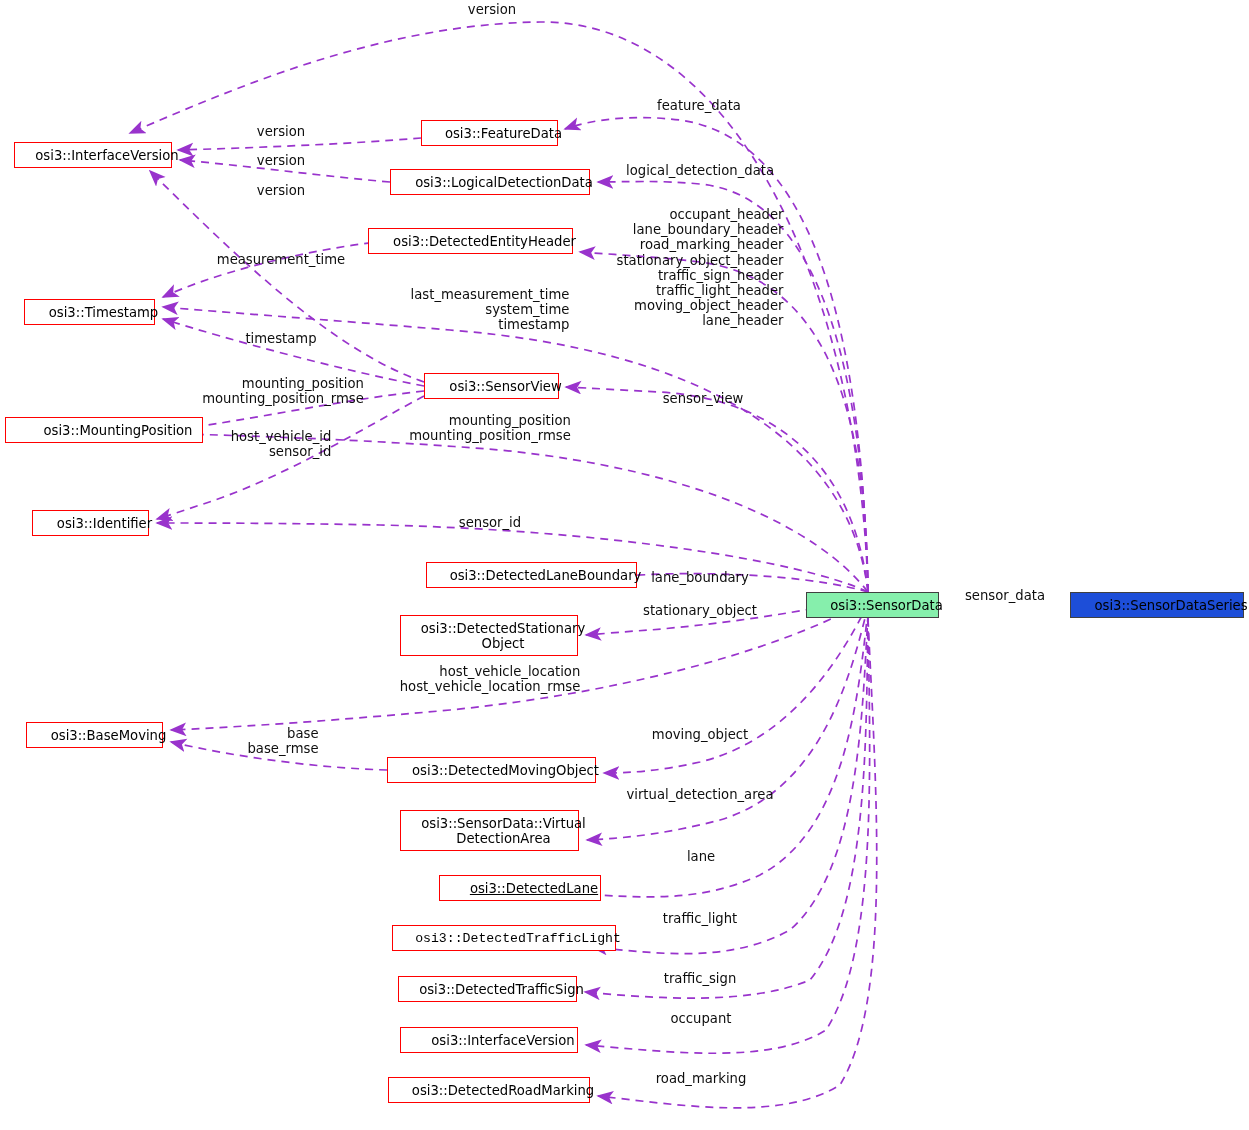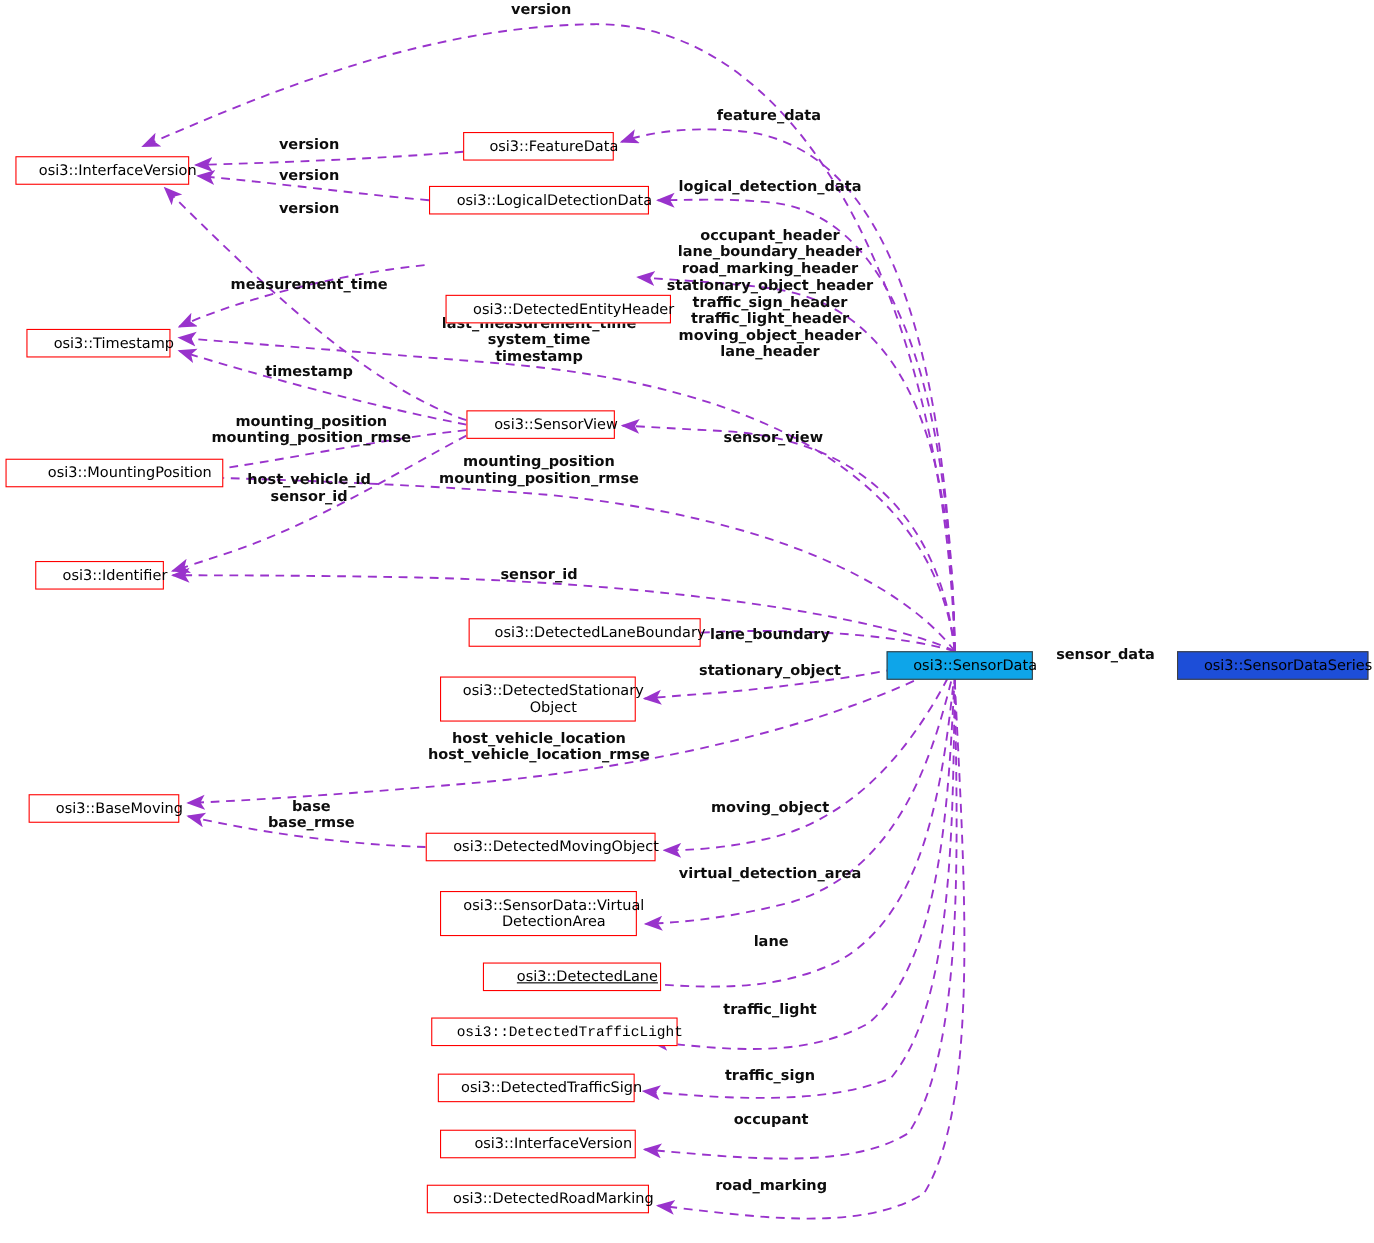--- a/index.html
+++ b/index.html
@@ -35,37 +35,36 @@
     line-height: 15px;
     color: #000000;
     background: #ffffff;
     border: 1.4px solid #ff0000;
     white-space: pre-line;
     z-index: 3;
     padding-left: 28px;
   }
   .node.plain {
     border: 1.4px solid #404040;
-    background: #0ea5e9;
+    background: #86efac;
   }
   .node.highlight {
     border: 1.4px solid #404040;
     background: #1d4ed8;
   }
   .edge-label {
     position: absolute;
     font-size: 13.2px;
     line-height: 15.2px;
     color: #0d0d0d;
-    text-align: center;
+    text-align: right;
     white-space: pre-line;
     transform: translateX(-50%);
     z-index: 2;
     background: transparent;
-    font-weight: bold;
   }
 </style>
 </head>
 <body>
 
 <div id="diagram">
 
   <svg id="edge-layer" viewBox="0 0 1249 1130" xmlns="http://www.w3.org/2000/svg">
     <defs>
       <marker id="arrowPurple" markerWidth="10" markerHeight="10" refX="9" refY="4" orient="auto" markerUnits="strokeWidth">
@@ -99,21 +98,21 @@
         <path d="M 868,617 C 866,740 868,910 810,980 C 750,1005 660,999 585,992" marker-end="url(#arrowPurple)"></path>
         <path d="M 868,618 C 870,760 878,950 826,1030 C 770,1065 670,1052 586,1045" marker-end="url(#arrowPurple)"></path>
         <path d="M 868,619 C 876,790 892,1000 840,1085 C 780,1122 680,1105 598,1096" marker-end="url(#arrowPurple)"></path>
       </g>
   </svg>
 
   <div id="node-layer">
       <div class="node" style="left: 14px; top: 142px; width: 158px; height: 26px;">osi3::InterfaceVersion</div>
       <div class="node" style="left: 421px; top: 120px; width: 137px; height: 26px;">osi3::FeatureData</div>
       <div class="node" style="left: 390px; top: 169px; width: 200px; height: 26px;">osi3::LogicalDetectionData</div>
-      <div class="node" style="left: 405px; top: 228px; width: 205px; height: 26px; margin-top: 40px;">osi3::DetectedEntityHeader</div>
+      <div class="node" style="left: 368px; top: 228px; width: 205px; height: 26px;">osi3::DetectedEntityHeader</div>
       <div class="node" style="left: 24px; top: 299px; width: 131px; height: 26px;">osi3::Timestamp</div>
       <div class="node" style="left: 424px; top: 373px; width: 135px; height: 26px;">osi3::SensorView</div>
       <div class="node" style="left: 5px; top: 417px; width: 198px; height: 26px;">osi3::MountingPosition</div>
       <div class="node" style="left: 32px; top: 510px; width: 117px; height: 26px;">osi3::Identifier</div>
       <div class="node" style="left: 386px; top: 562px; width: 211px; height: 26px; margin-left: 40px;">osi3::DetectedLaneBoundary</div>
       <div class="node plain" style="left: 806px; top: 592px; width: 133px; height: 26px;">osi3::SensorData</div>
       <div class="node highlight" style="left: 1070px; top: 592px; width: 174px; height: 26px;">osi3::SensorDataSeries</div>
       <div class="node" style="left: 400px; top: 615px; width: 178px; height: 41px;">osi3::DetectedStationary
 Object</div>
       <div class="node" style="left: 26px; top: 722px; width: 137px; height: 26px;">osi3::BaseMoving</div>

